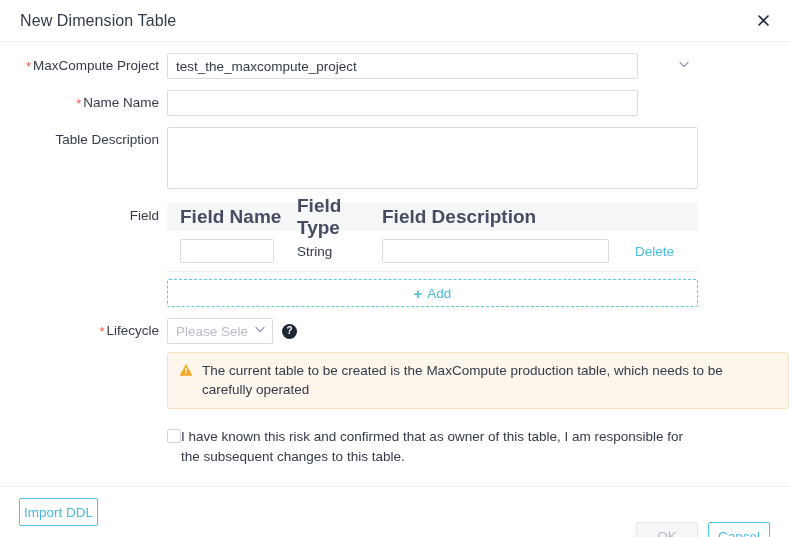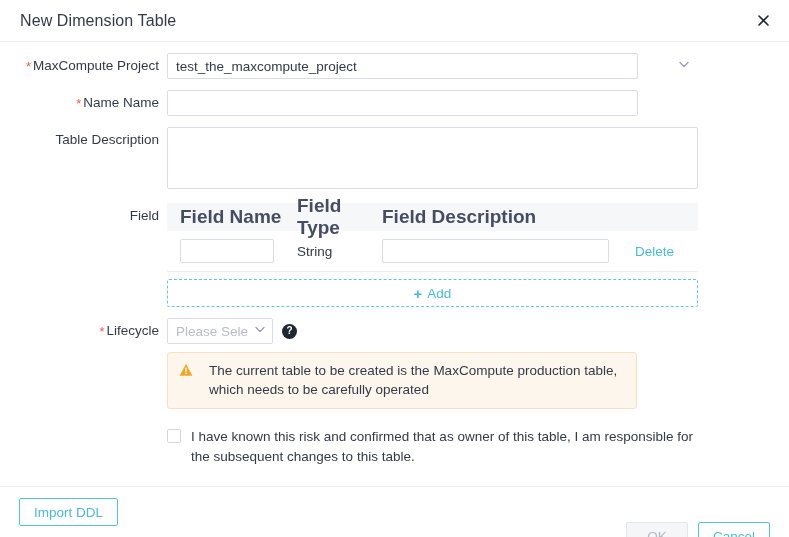--- a/index.html
+++ b/index.html
@@ -200,49 +200,49 @@
     color: #fff;
     font-size: 10px;
     font-weight: bold;
     display: flex; align-items: center; justify-content: center;
     cursor: pointer;
     line-height: 1;
   }
 
   
   .warn-box {
-    width: 470px;
+    width: 622px;
     margin-top: 8px;
     background: #FDF6EC;
     border: 1px solid #F7E2C0;
     border-radius: 3px;
     padding: 8px 12px 9px 11px;
     display: flex;
-    gap: 16px;
+    gap: 9px;
     align-items: flex-start;
     justify-content: flex-end;
   }
   .warn-icon {
     flex: 0 0 14px;
     margin-top: 2px;
     width: 14px; height: 14px;
     display: block;
   }
   .warn-text {
     font-size: 13.5px;
     color: #333a48;
     line-height: 19px;
   }
 
   
   .chk-row {
     width: 531px;
     margin-top: 18px;
     display: flex;
-    gap: 10px;
+    gap: 0;
     align-items: flex-start;
   }
   .chk-box {
     flex: 0 0 14px;
     width: 14px; height: 14px;
     margin-top: 2px;
     border: 1px solid #D2D6E0;
     border-radius: 2px;
     background: #fff;
     cursor: pointer;
@@ -262,21 +262,21 @@
     align-items: center;
     padding: 0 19px;
   }
   .btn {
     height: 28px;
     min-width: 62px;
     border-radius: 2px;
     font-size: 13.5px;
     font-family: "Liberation Sans", sans-serif;
     cursor: pointer;
-    padding: 0 14px;
+    padding: 0 4px;
     background: #fff;
   }
   .btn-ghost-primary {
     border: 1px solid #4FC4E5;
     color: #46BDE0;
   }
   .btn-disabled {
     border: 1px solid #E4E6EB;
     background: #F5F6F8;
     color: #B4B9C6;

